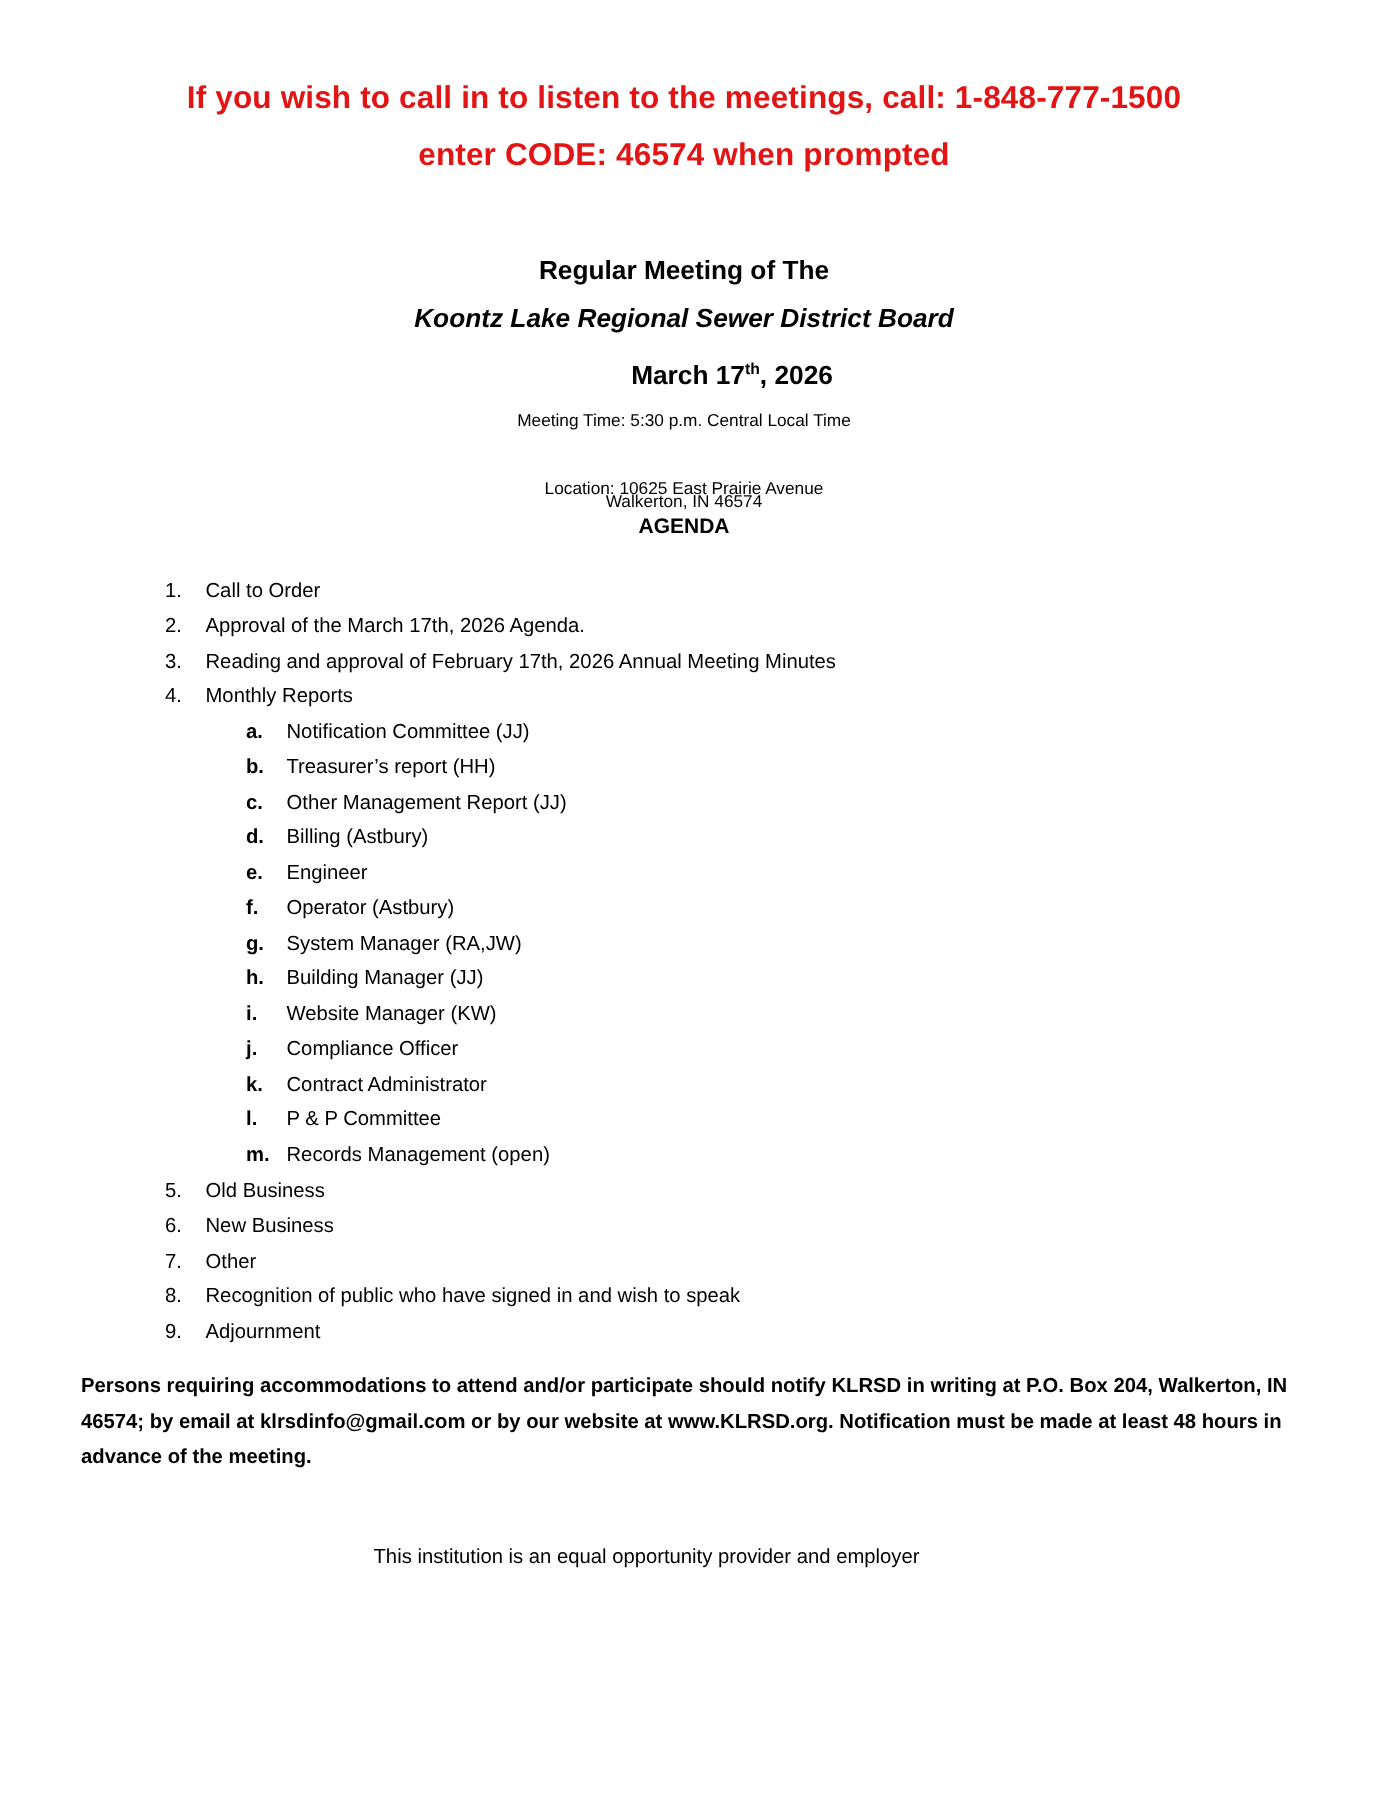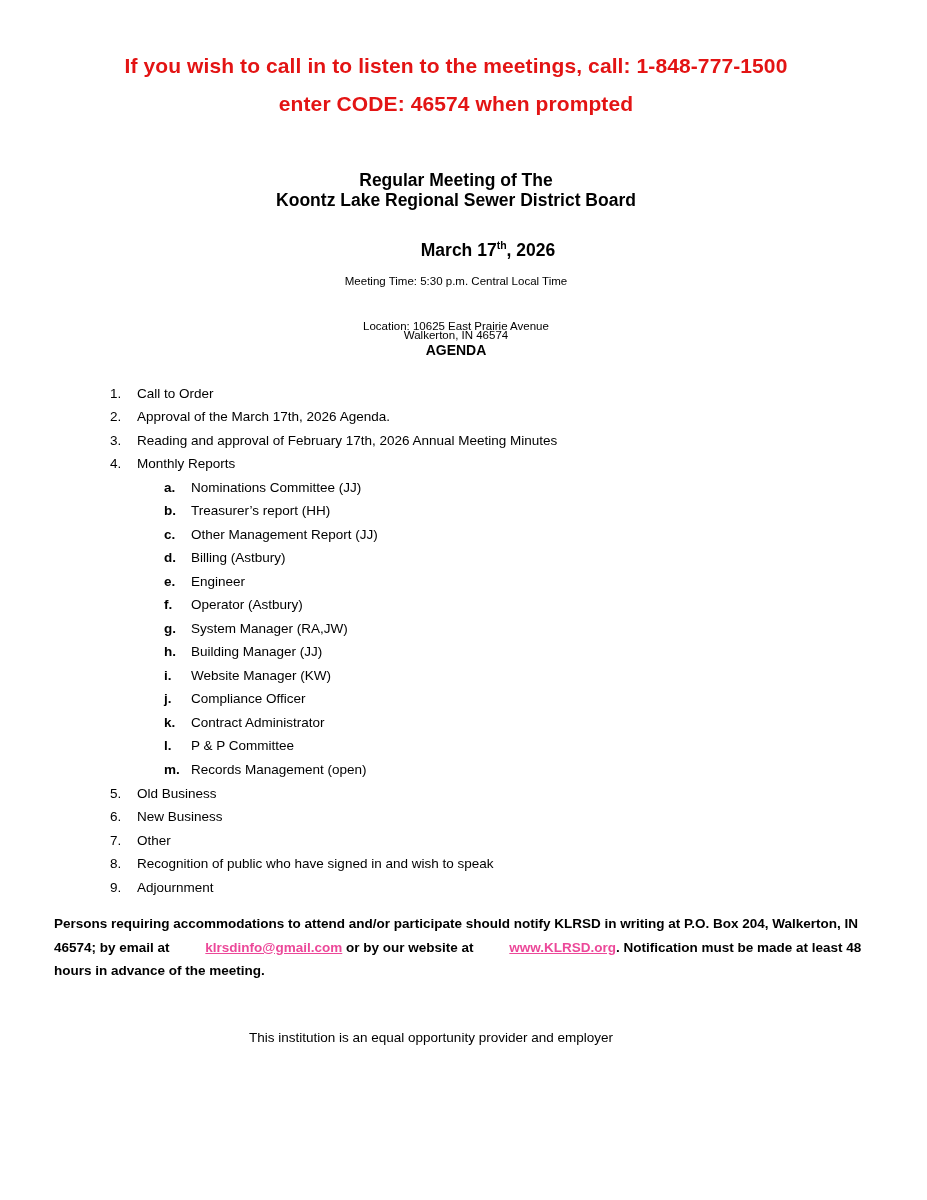--- a/index.html
+++ b/index.html
@@ -61,37 +61,35 @@
   }
   .notice {
     position: absolute;
     left: 54px;
     width: 830px;
     font-size: 13.5px;
     font-weight: bold;
     line-height: 23.5px;
   }
   .notice a {
-    color: #ec4899;
-    text-decoration: underline;
-    margin-left: 32px;
+    color: #000000;
   }
   .footer {
     font-size: 13.5px;
   }
   sup { font-size: 0.6em; line-height: 0; }
 </style>
 </head>
 <body>
 
 <div class="center callin" style="top:54px;">If you wish to call in to listen to the meetings, call:  1-848-777-1500</div>
 <div class="center callin" style="top:92px;">enter CODE: 46574 when prompted</div>
 
 <div class="center title" style="top:170px;">Regular Meeting of The</div>
-<div class="center title" style="top:190px;">Koontz Lake Regional Sewer District Board</div>
+<div class="center title" style="top:202px;font-style:italic;">Koontz Lake Regional Sewer District Board</div>
 <div class="center title" style="top:240px;padding-left:32px;">
   <span>March 17</span><sup>th</sup><span>, 2026</span>
 </div>
 <div class="center info" style="top:275px;">Meeting Time:  5:30 p.m.  Central Local Time</div>
 <div class="center info" style="top:320px;">Location:  10625 East Prairie Avenue</div>
 <div class="center info" style="top:329px;">Walkerton, IN  46574</div>
 <div class="center agenda-heading" style="top:342px;">AGENDA</div>
 
 <div>
   <div class="item" style="left:110px; top:385px;">
@@ -107,21 +105,21 @@
     <span class="txt">Reading and approval of February 17th, 2026 Annual Meeting Minutes</span>
   </div>
   <div class="item" style="left:110px; top:455px;">
     <span class="num">4.</span>
     <span class="txt">Monthly Reports</span>
   </div>
 
   <div>
     <div class="item sub" style="left:164px; top:479px;">
       <span class="num">a.</span>
-      <span class="txt">Nominations Committee (JJ)</span>
+      <span class="txt">Notification Committee (JJ)</span>
     </div>
     <div class="item sub" style="left:164px; top:502px;">
       <span class="num">b.</span>
       <span class="txt">Treasurer’s report (HH)</span>
     </div>
     <div class="item sub" style="left:164px; top:526px;">
       <span class="num">c.</span>
       <span class="txt">Other Management Report (JJ)</span>
     </div>
     <div class="item sub" style="left:164px; top:549px;">

